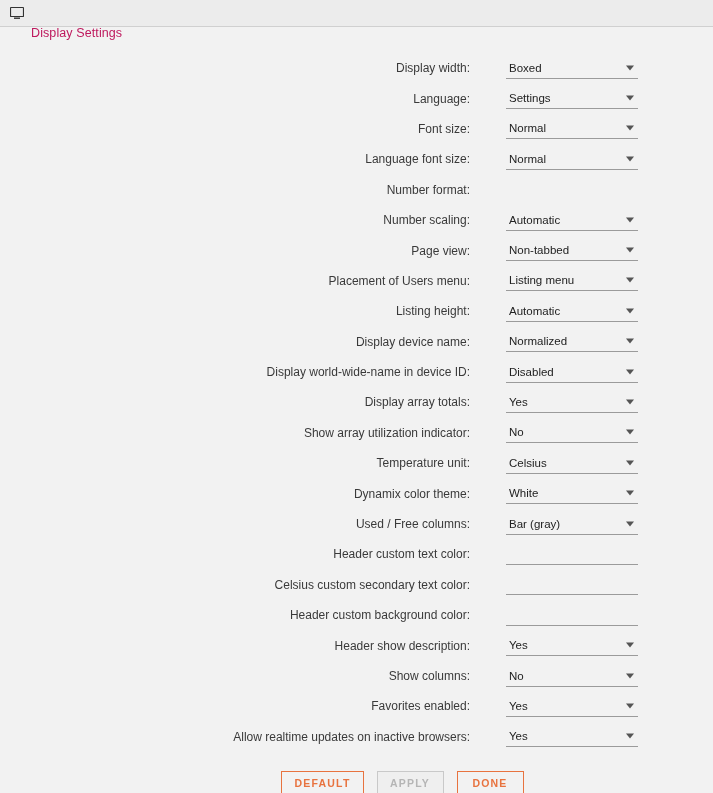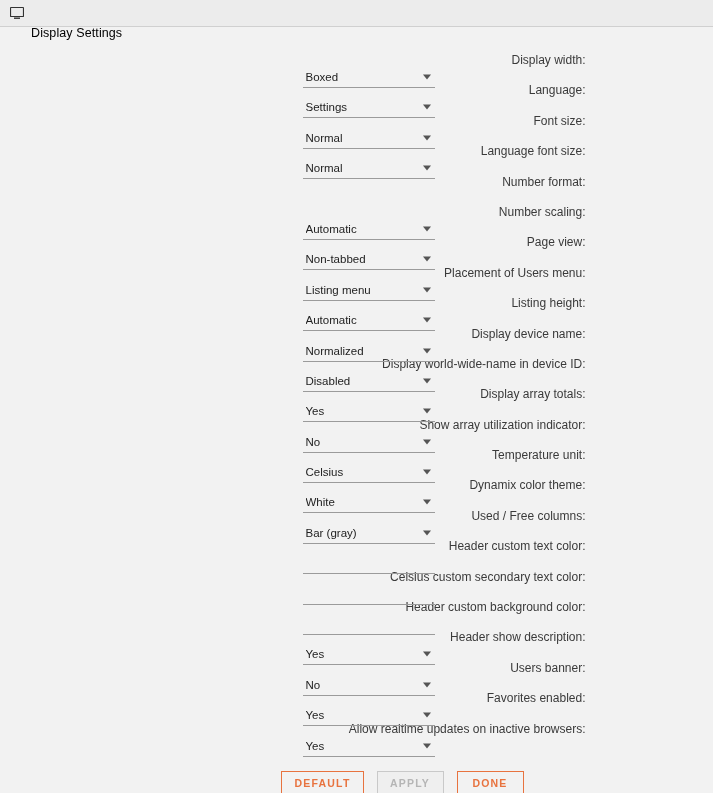--- a/index.html
+++ b/index.html
@@ -34,36 +34,35 @@
   .titlebar .tb-icon {
     width: 14px;
     height: 14px;
     margin-right: 7px;
     display: inline-block;
     position: relative;
   }
   .titlebar .tb-icon svg { display: block; }
   .titlebar .tb-title {
     font-size: 12.5px;
-    color: #000000;
+    color: #be185d;
     letter-spacing: 0.1px;
     margin-top: 40px;
   }
   .content {
     padding-top: 26px;
   }
   .form {
     width: 100%;
   }
   .row {
     display: flex;
     align-items: center;
-    justify-content: space-between;
+    justify-content: flex-start;
     height: 30.4px;
-    flex-direction: column;
   }
   .label {
     width: 482px;
     text-align: right;
     padding-right: 12px;
     box-sizing: border-box;
     font-size: 12px;
     color: #3a3a3a;
     white-space: nowrap;
   }
@@ -349,21 +348,21 @@
         <div class="label">Header show description:</div>
         <div class="field">
           <div class="select-box">
             <span class="value">Yes</span>
             <span class="caret"></span>
           </div>
         </div>
       </div>
 
       <div class="row">
-        <div class="label">Users banner:</div>
+        <div class="label">Show columns:</div>
         <div class="field">
           <div class="select-box">
             <span class="value">No</span>
             <span class="caret"></span>
           </div>
         </div>
       </div>
 
       <div class="row">
         <div class="label">Favorites enabled:</div>

